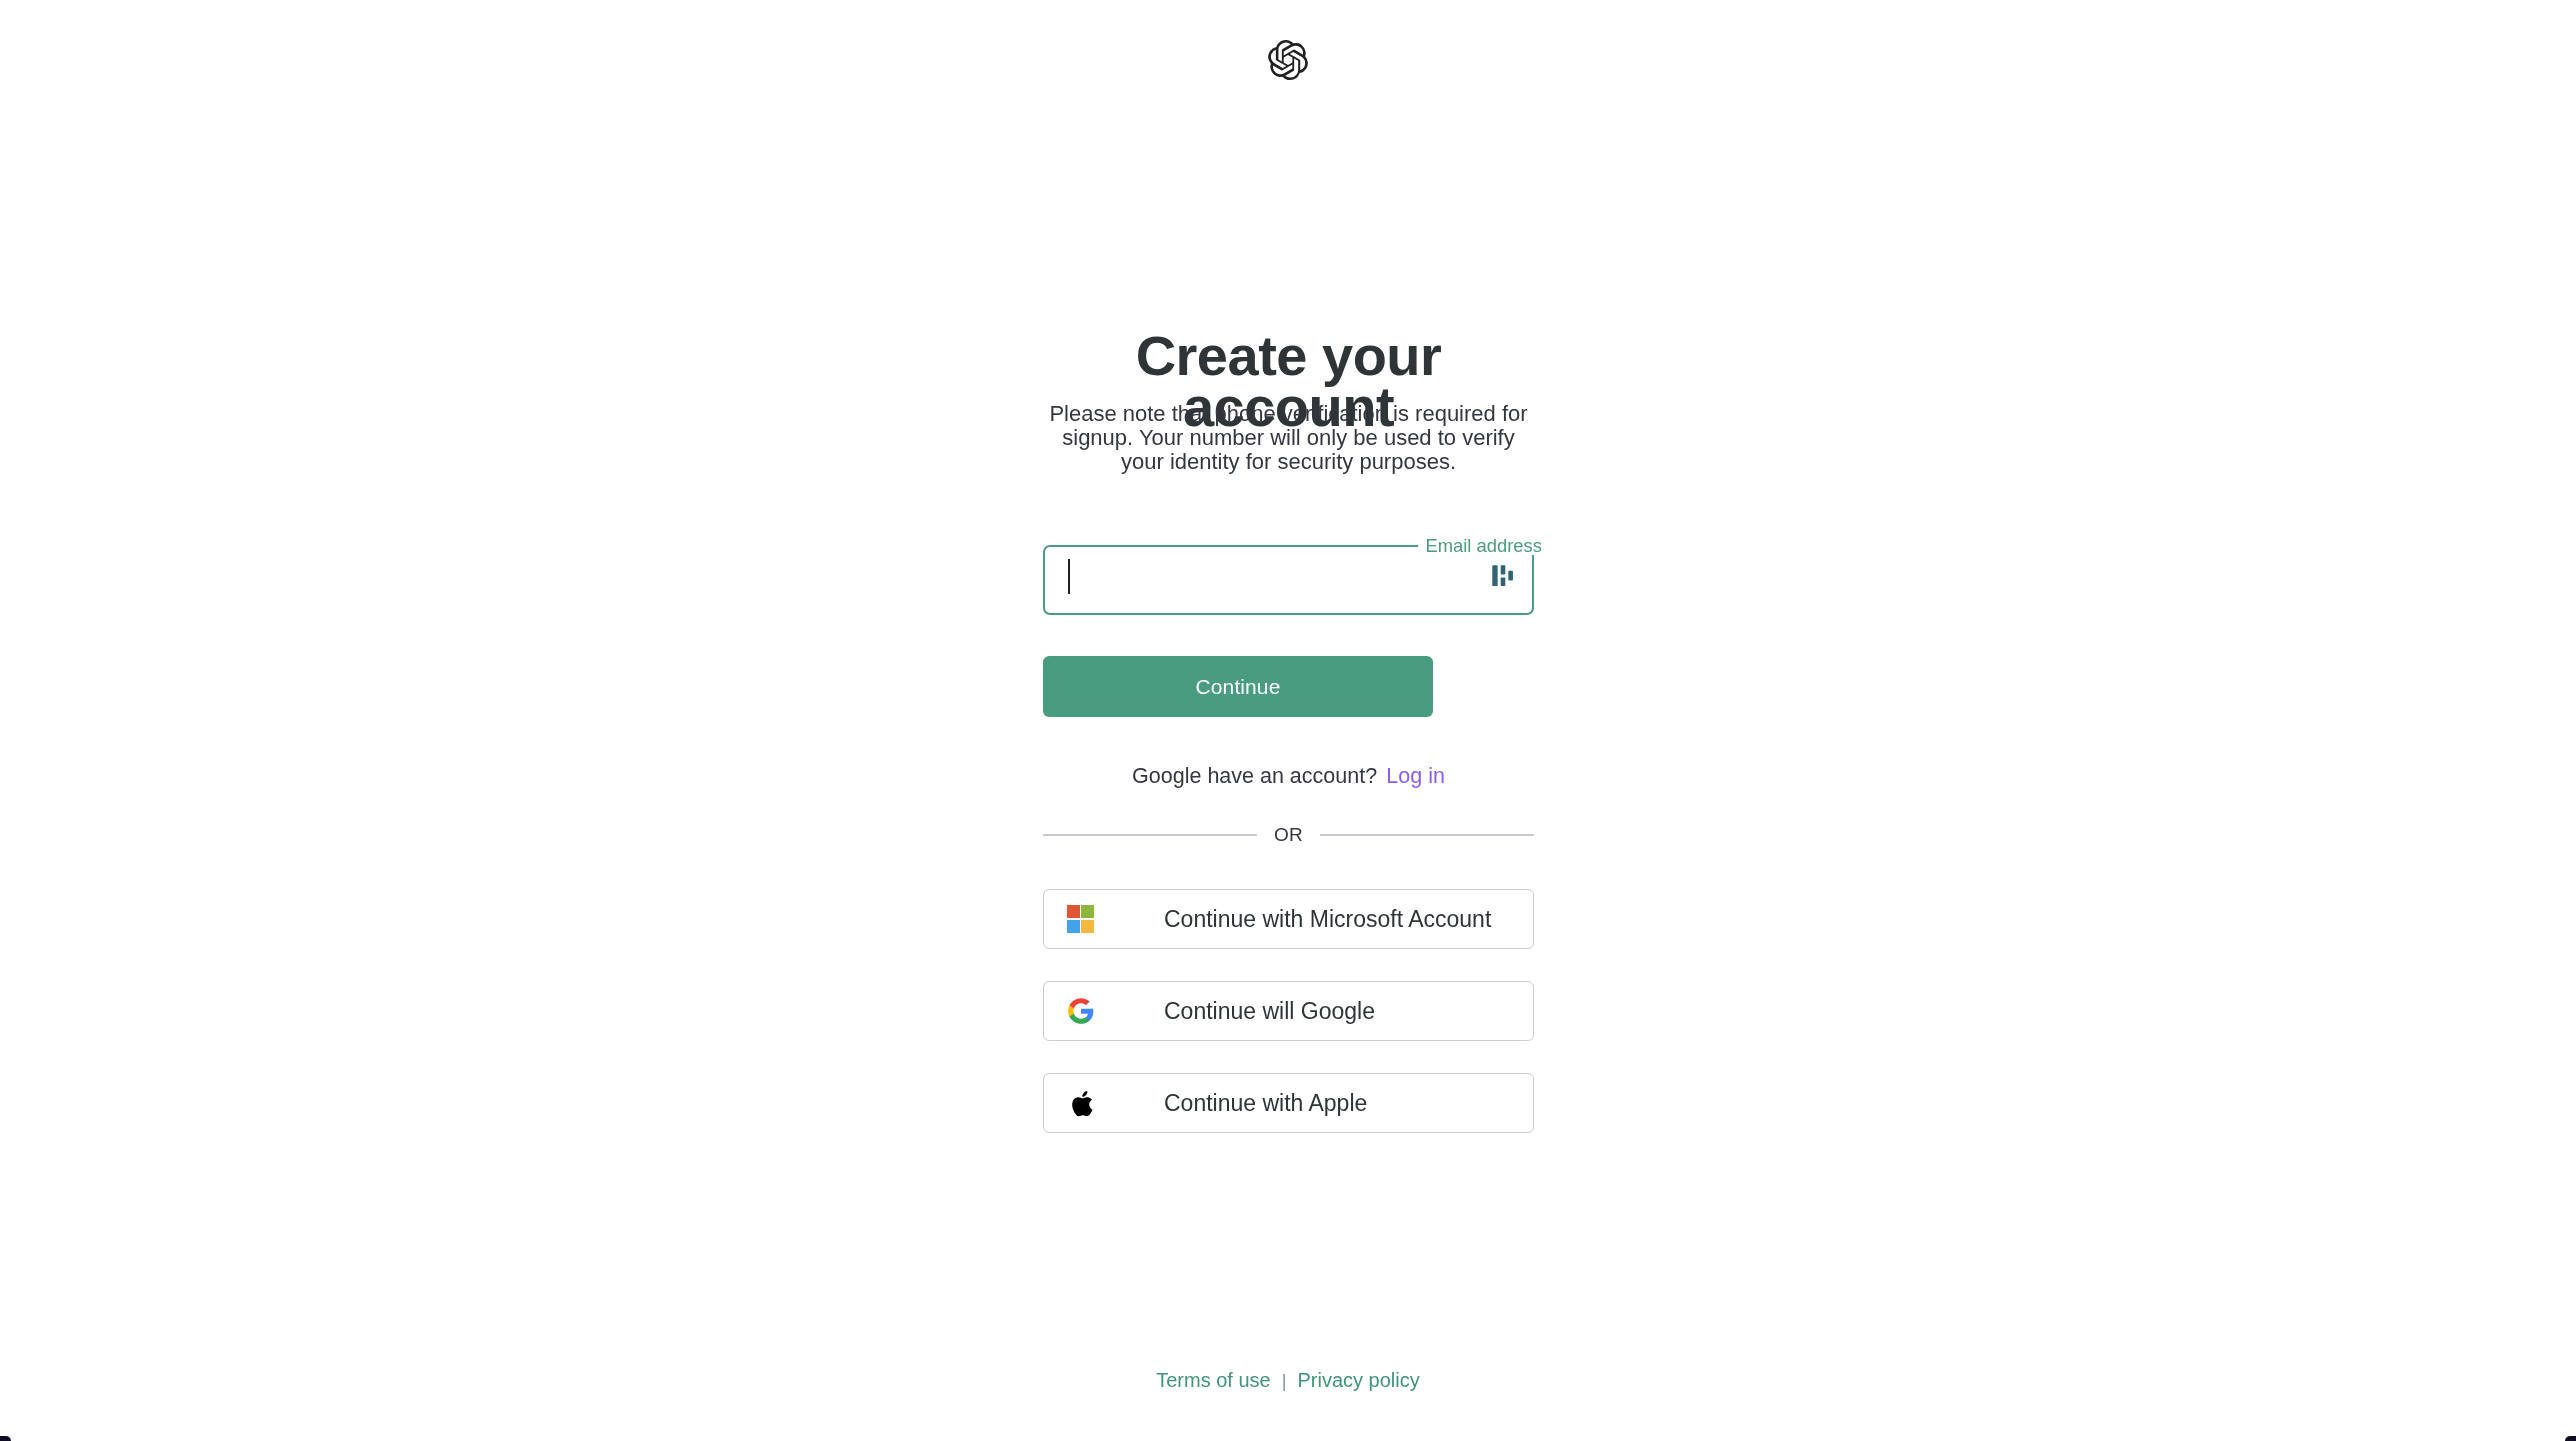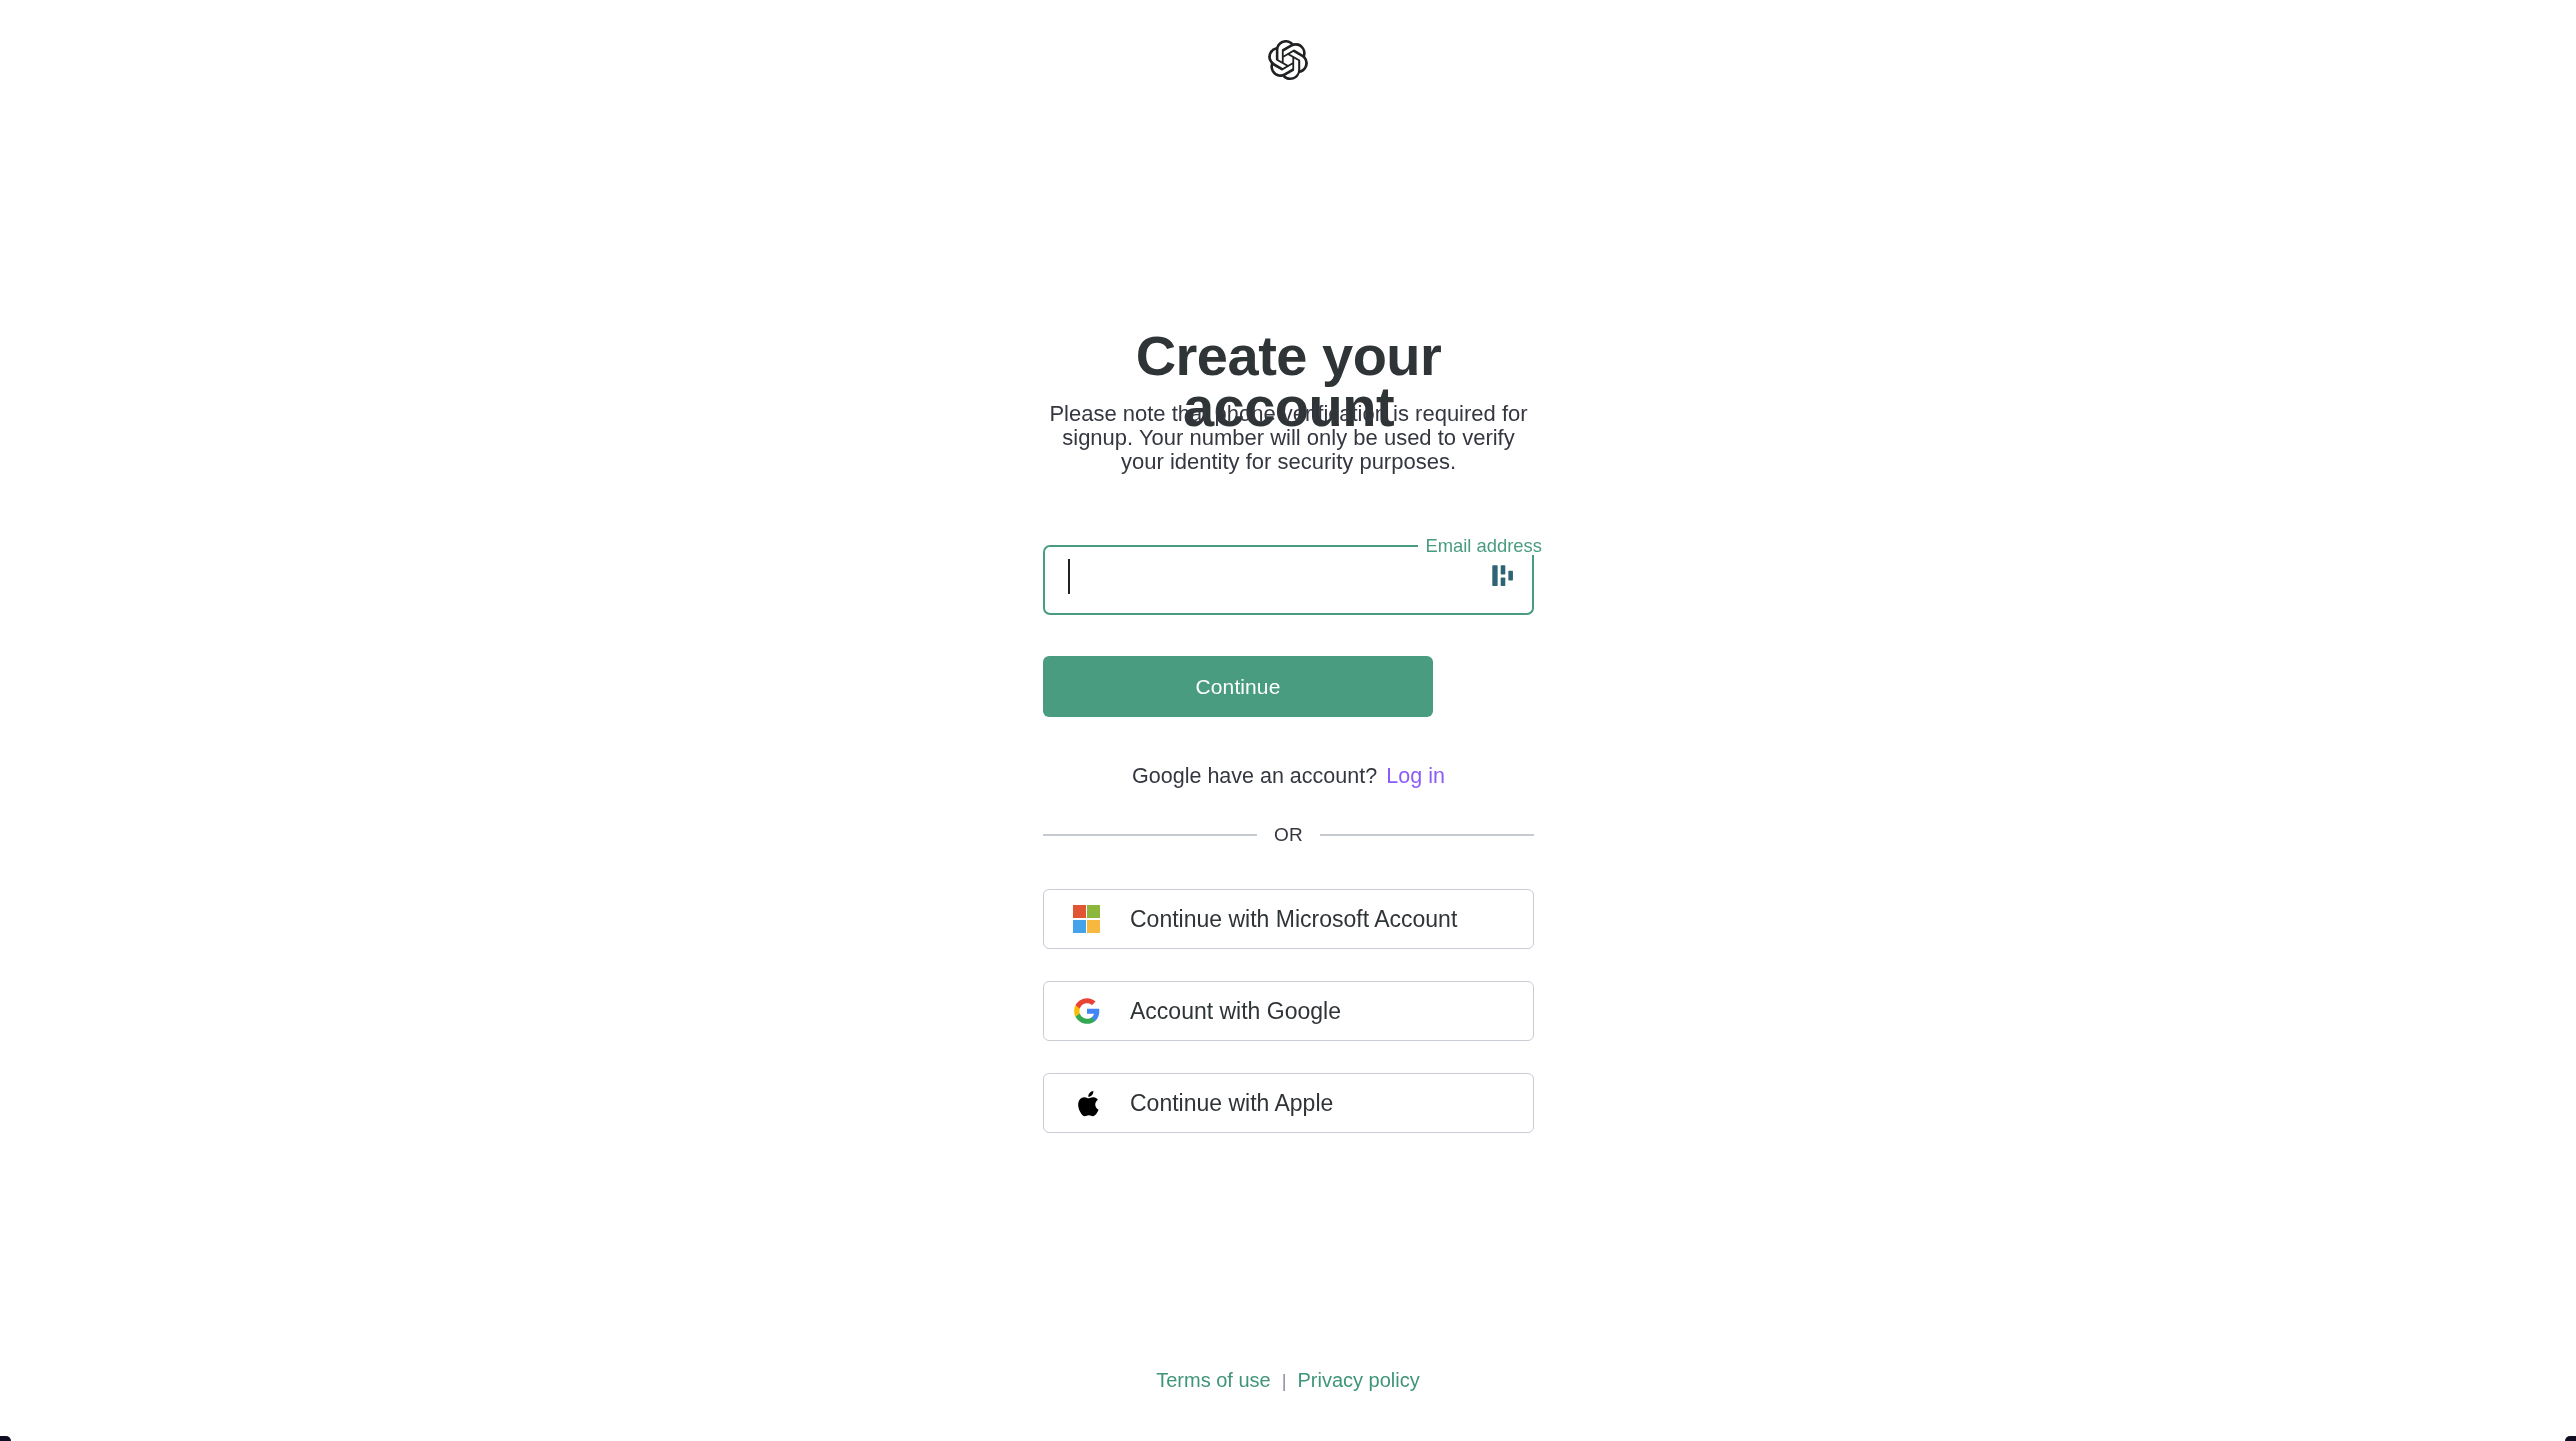--- a/index.html
+++ b/index.html
@@ -193,23 +193,24 @@
   .social-btn {
     position: absolute;
     left: 0;
     width: 491px;
     height: 60px;
     background: #ffffff;
     border: 1.5px solid #c8ccd4;
     border-radius: 6.1px;
     display: flex;
     align-items: center;
-    padding: 0 28px;
+    padding: 0 22px;
     cursor: pointer;
     font-family: "Liberation Sans", sans-serif;
+    gap: 40px;
   }
   .social-btn .glyph {
     width: 29px;
     height: 29px;
     display: flex;
     align-items: center;
     justify-content: center;
     flex: 0 0 29px;
   }
   .social-btn .label {
@@ -336,21 +337,21 @@
 
     <div class="social-btn" id="btn-google">
       <span class="glyph">
         <svg width="28" height="28" viewBox="0 0 48 48" aria-hidden="true">
           <path fill="#4285f4" d="M45.12 24.5c0-1.56-.14-3.06-.4-4.5H24v8.51h11.84c-.51 2.75-2.06 5.08-4.39 6.64v5.52h7.11c4.16-3.83 6.56-9.47 6.56-16.17z"></path>
           <path fill="#34a853" d="M24 46c5.94 0 10.92-1.97 14.56-5.33l-7.11-5.52c-1.97 1.32-4.49 2.1-7.45 2.1-5.73 0-10.58-3.87-12.31-9.07H4.34v5.7C7.96 41.07 15.4 46 24 46z"></path>
           <path fill="#fbbc05" d="M11.69 28.18c-.44-1.32-.69-2.73-.69-4.18s.25-2.86.69-4.18v-5.7H4.34C2.85 17.09 2 20.45 2 24s.85 6.91 2.34 9.88l7.35-5.7z"></path>
           <path fill="#ea4335" d="M24 10.75c3.23 0 6.13 1.11 8.41 3.29l6.31-6.31C34.91 4.18 29.93 2 24 2 15.4 2 7.96 6.93 4.34 14.12l7.35 5.7c1.73-5.2 6.58-9.07 12.31-9.07z"></path>
         </svg>
       </span>
-      <span class="label">Account with Google</span>
+      <span class="label">Continue will Google</span>
     </div>
 
     <div class="social-btn" id="btn-apple">
       <span class="glyph">
         <svg width="26" height="29" viewBox="0 0 170 195" aria-hidden="true">
           <path fill="#000000" d="M140.7 103.6c-.2-21.3 17.4-31.6 18.2-32.1-9.9-14.5-25.4-16.5-30.9-16.7-13.2-1.3-25.7 7.7-32.4 7.7-6.7 0-17-7.5-27.9-7.3-14.3.2-27.5 8.3-34.9 21.1-14.9 25.8-3.8 64.1 10.7 85.1 7.1 10.3 15.5 21.8 26.6 21.4 10.7-.4 14.7-6.9 27.6-6.9 12.9 0 16.5 6.9 27.8 6.7 11.5-.2 18.7-10.4 25.7-20.8 8.1-11.9 11.4-23.5 11.6-24.1-.3-.1-22.2-8.5-22.4-33.8z"></path>
           <path fill="#000000" d="M118.9 40.5c5.9-7.2 9.9-17.1 8.8-27.1-8.5.3-18.9 5.7-25 12.8-5.5 6.3-10.3 16.5-9 26.2 9.5.7 19.2-4.8 25.2-11.9z"></path>
         </svg>
       </span>
       <span class="label">Continue with Apple</span>

